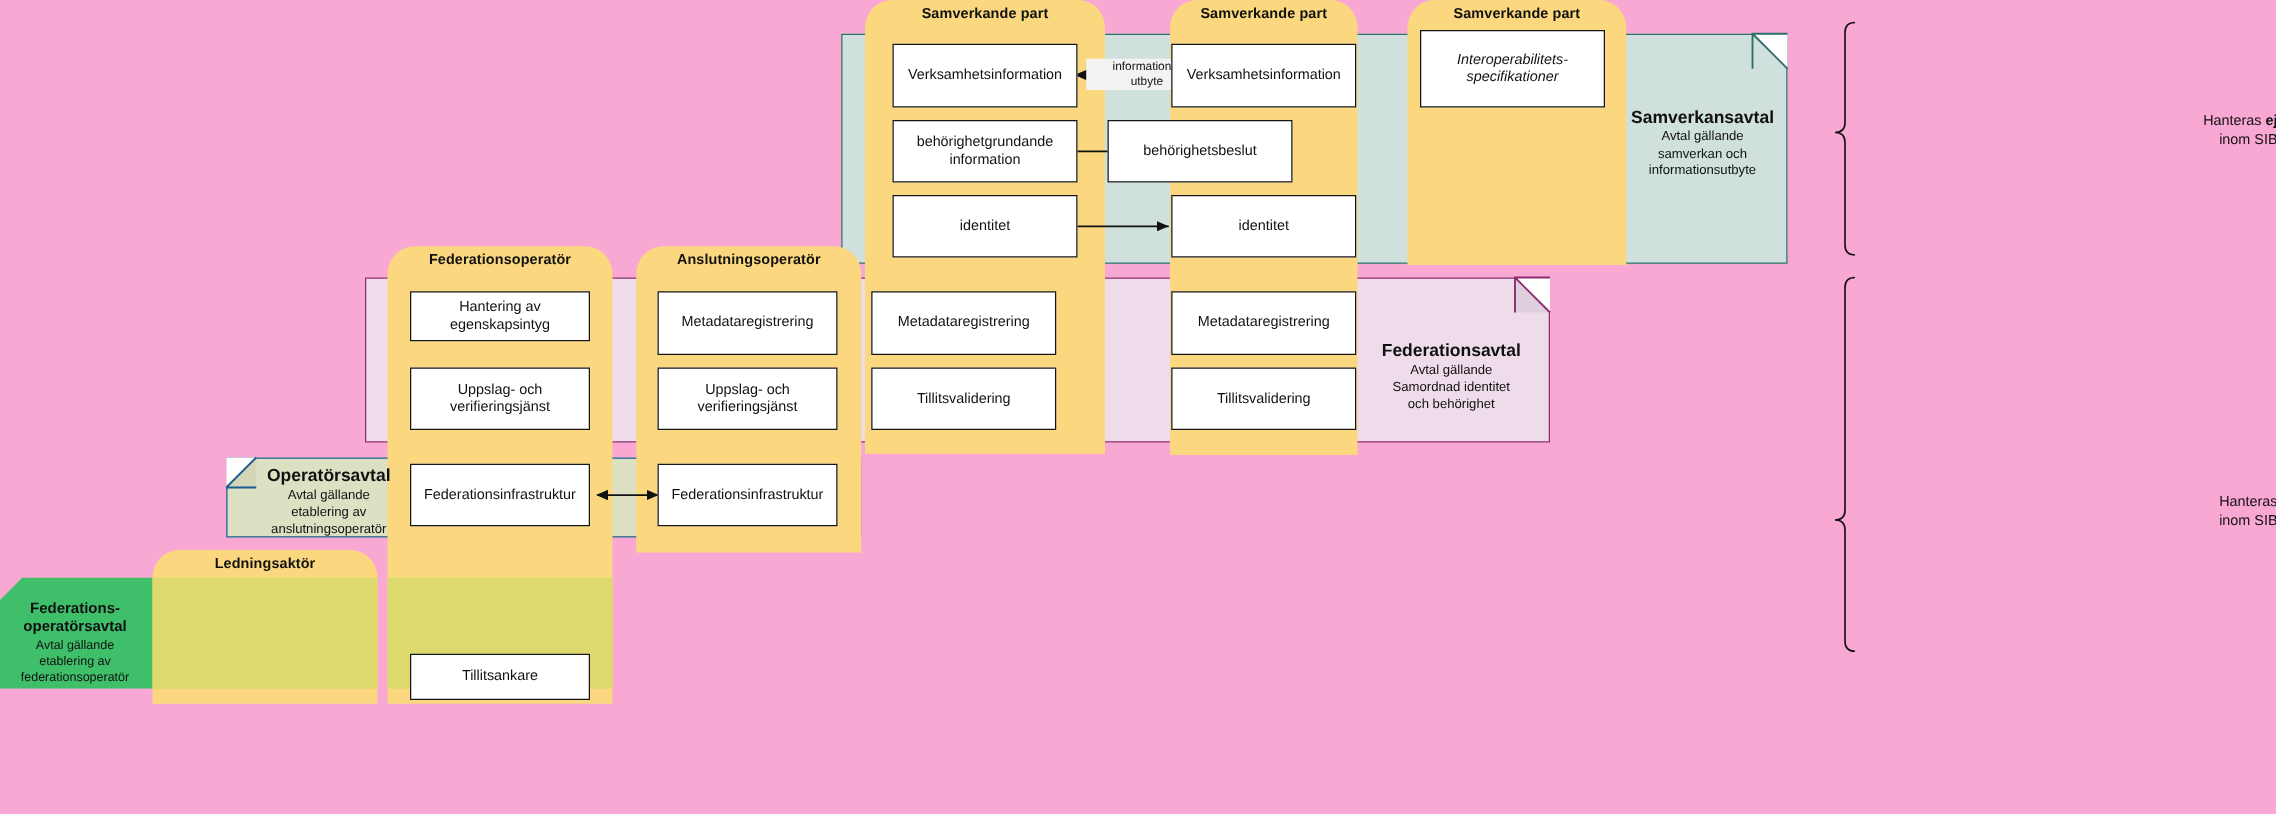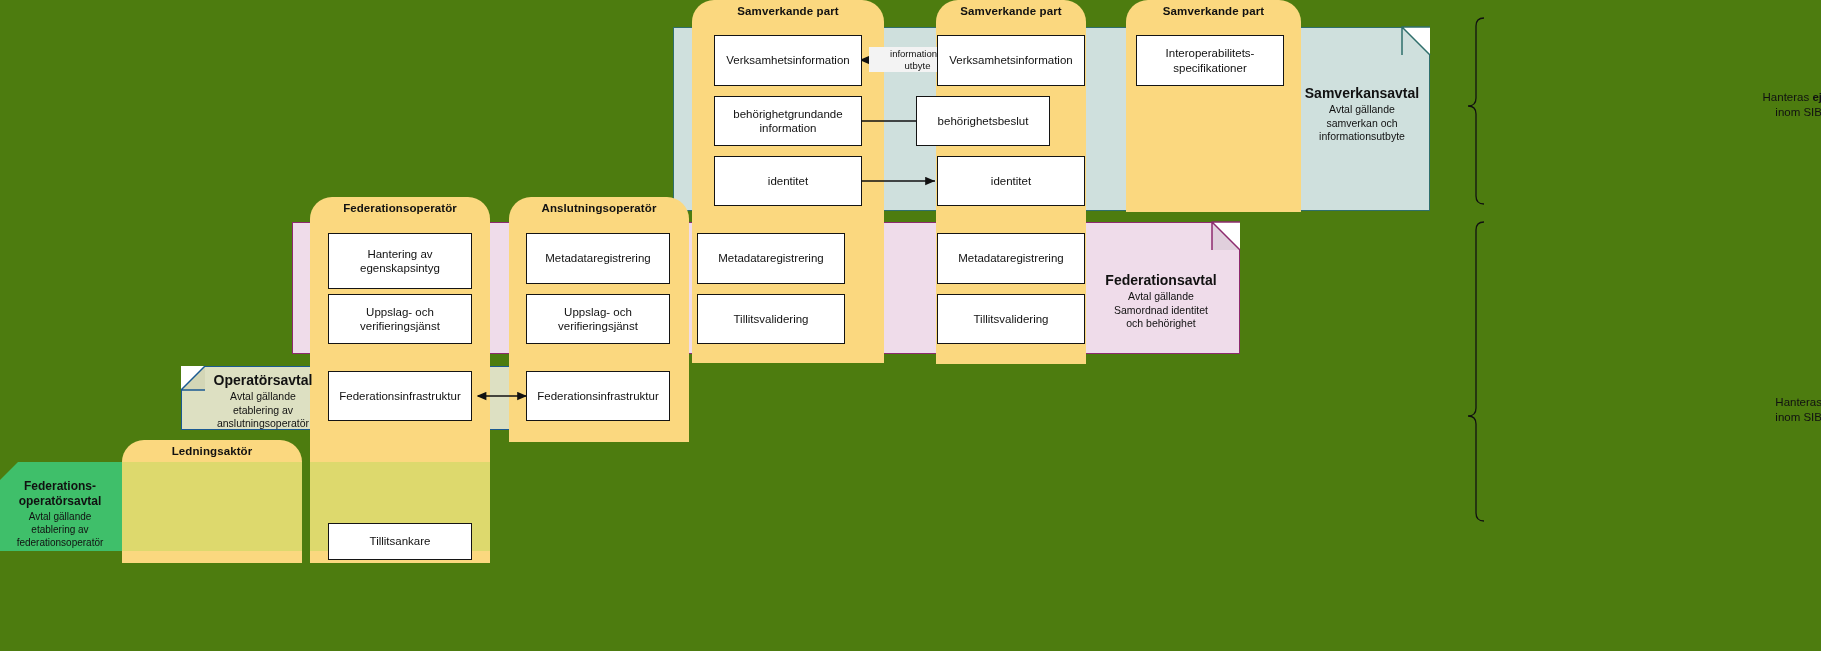--- a/index.html
+++ b/index.html
@@ -1,17 +1,17 @@
 <!DOCTYPE html>
 <html><head>
 <meta charset="utf-8">
 <style>
   html,body{margin:0;padding:0;background:#ffffff;}
   body{font-family:"Liberation Sans","DejaVu Sans",sans-serif;}
-  #canvas{position:relative;width:1821px;height:651px;background:#4d7c0f;overflow:hidden;}
+  #canvas{position:relative;width:1821px;height:651px;background:#f9a8d4;overflow:hidden;}
 
   
   .band{position:absolute;box-sizing:border-box;}
 
   .band-samverkan{
     left:673px;top:27px;width:757px;height:184px;
     background:#cfe0dd;border:1.5px solid #2f6f6b;
   }
   .band-federation{
     left:292px;top:222px;width:948px;height:132px;
@@ -186,41 +186,41 @@
   <div class="nodebox" style="left:697px;top:233px;width:148px;height:51px;">
     <span>Metadataregistrering</span>
   </div>
   <div class="nodebox" style="left:697px;top:294px;width:148px;height:50px;">
     <span>Tillitsvalidering</span>
   </div>
 
   <div class="nodebox" style="left:937px;top:35px;width:148px;height:51px;">
     <span>Verksamhetsinformation</span>
   </div>
-  <div class="nodebox" style="left:916px;top:96px;width:134px;height:50px;">
+  <div class="nodebox" style="left:886px;top:96px;width:148px;height:50px;">
     <span>behörighetsbeslut</span>
   </div>
   <div class="nodebox" style="left:937px;top:156px;width:148px;height:50px;">
     <span>identitet</span>
   </div>
   <div class="nodebox" style="left:937px;top:233px;width:148px;height:51px;">
     <span>Metadataregistrering</span>
   </div>
   <div class="nodebox" style="left:937px;top:294px;width:148px;height:50px;">
     <span>Tillitsvalidering</span>
   </div>
 
-  <div class="nodebox" style="left:1136px;top:35px;width:148px;height:51px;">
+  <div class="nodebox" style="left:1136px;top:24px;width:148px;height:62px;font-style:italic;">
     <span>
       <span>Interoperabilitets-</span><br>
       <span>specifikationer</span>
     </span>
   </div>
 
-  <div class="nodebox" style="left:328px;top:233px;width:144px;height:56px;align-items:center;">
+  <div class="nodebox" style="left:328px;top:233px;width:144px;height:40px;align-items:center;">
     <span>
       <span>Hantering av</span><br>
       <span>egenskapsintyg</span>
     </span>
   </div>
   <div class="nodebox" style="left:328px;top:294px;width:144px;height:50px;">
     <span>
       <span>Uppslag- och</span><br>
       <span>verifieringsjänst</span>
     </span>

